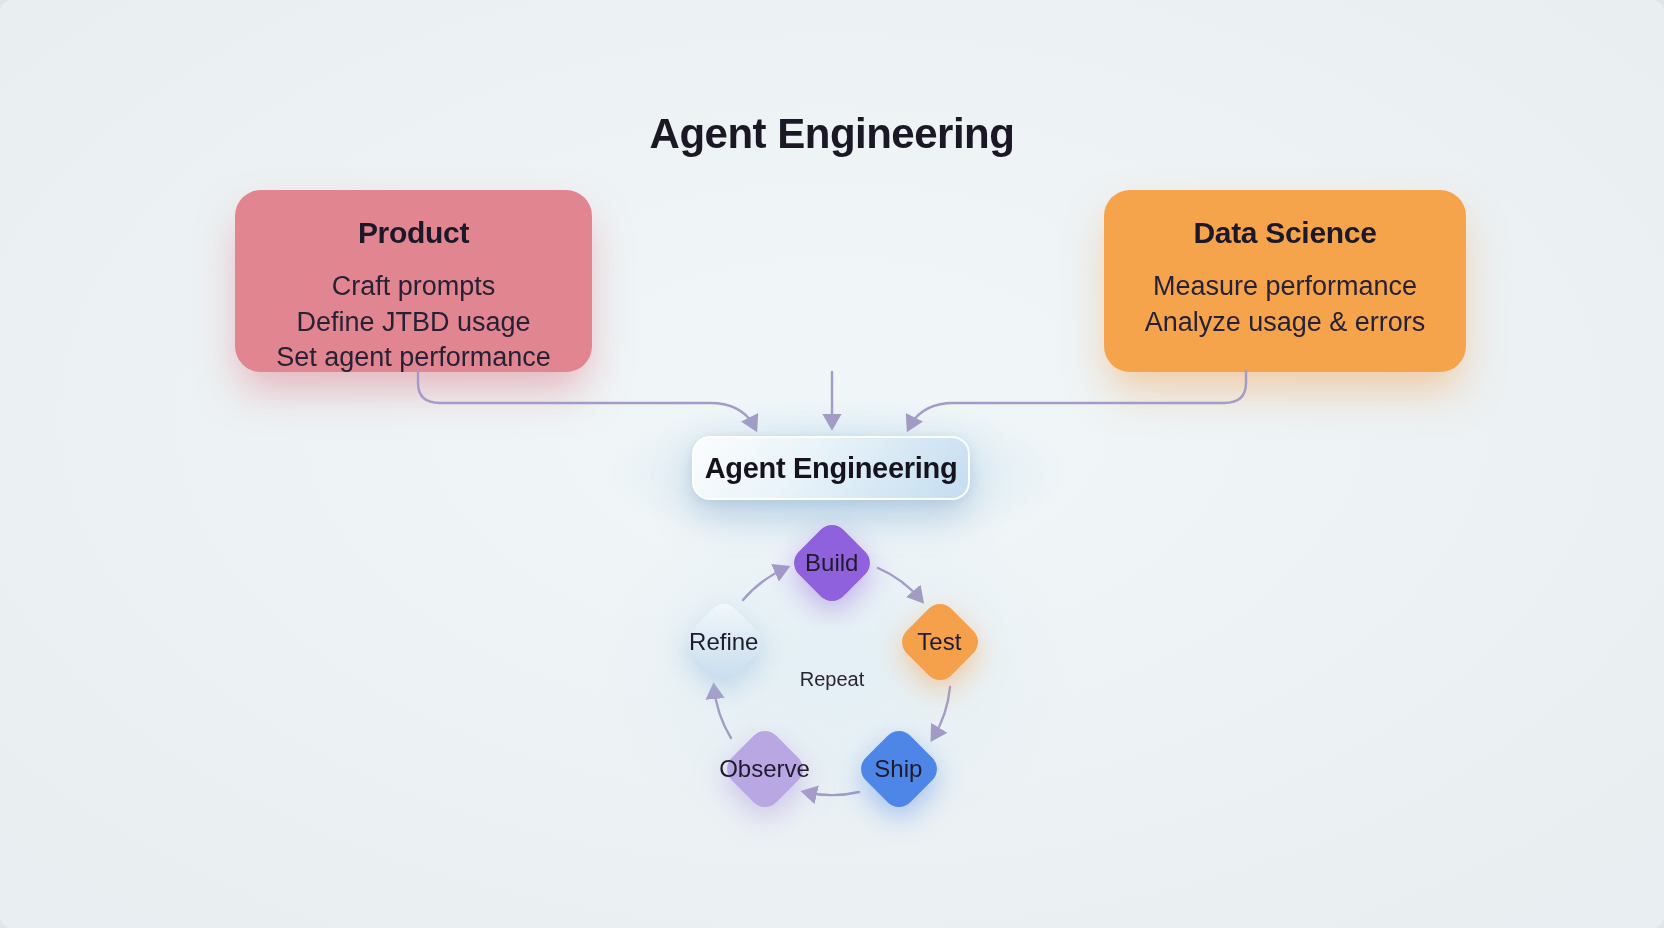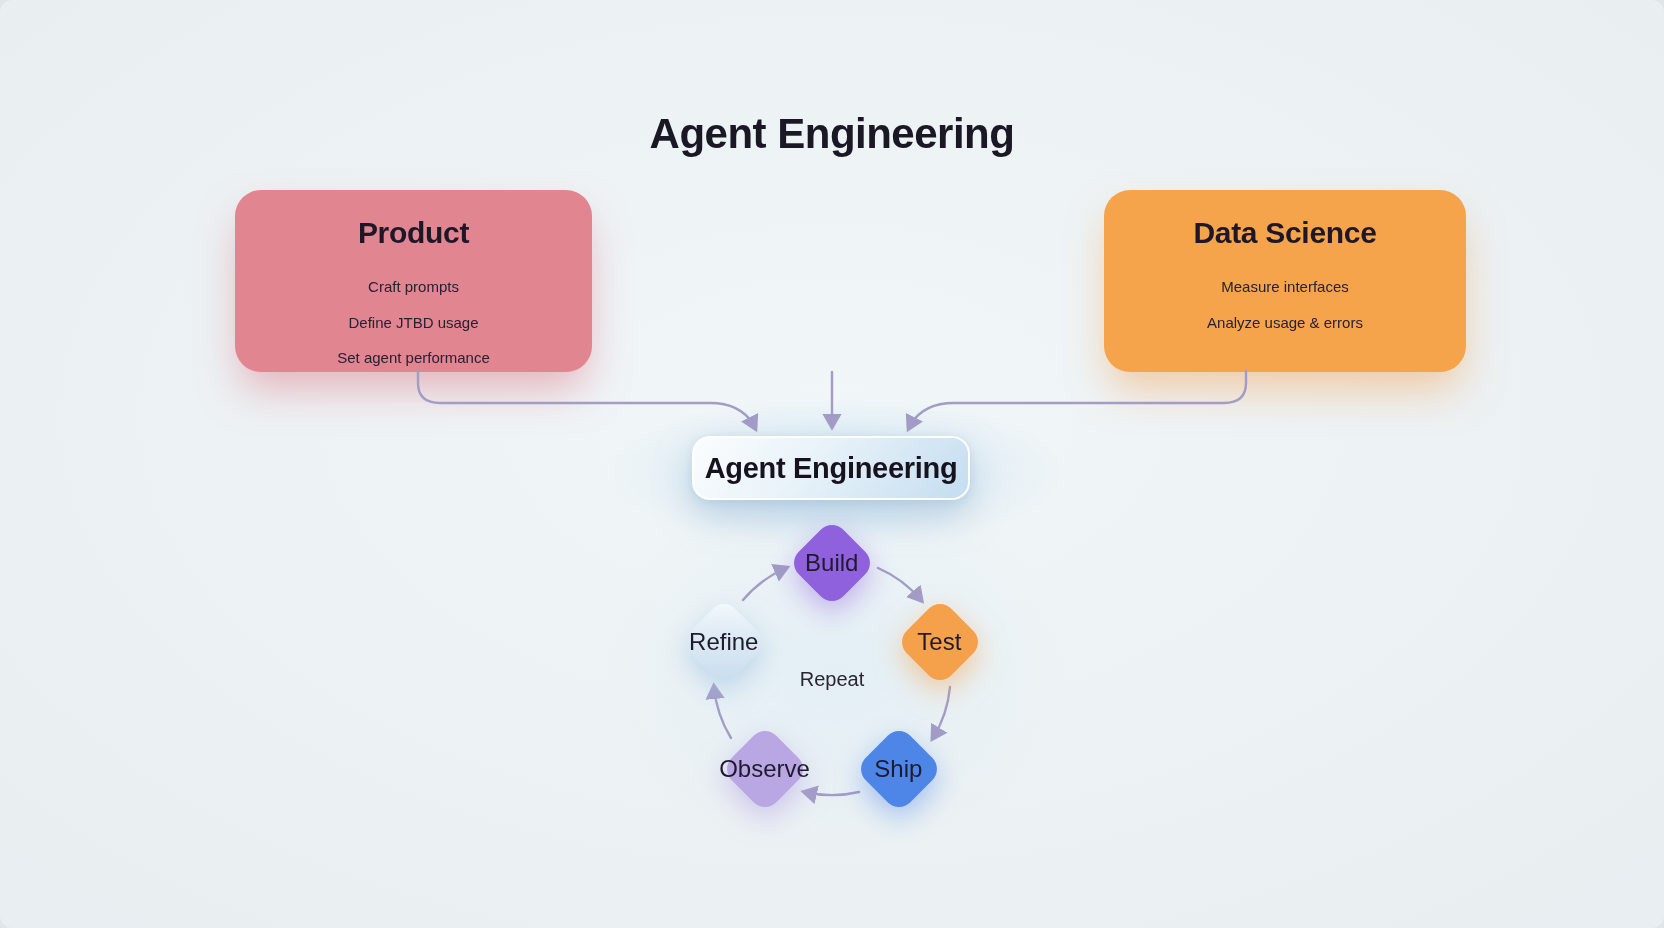--- a/index.html
+++ b/index.html
@@ -15,21 +15,21 @@
     position:absolute; top:110px; left:0; width:100%; text-align:center;
     font-size:42px; font-weight:700; color:#1b1826; letter-spacing:-0.5px;
   }
 
   .pillar {
     position:absolute; top:190px; height:182px; border-radius:26px;
     display:flex; flex-direction:column; align-items:center;
     padding-top:26px; box-sizing:border-box; z-index:2;gap:8px;
   }
   .pillar-title { font-size:30px; font-weight:700; color:#1d1828; margin-bottom:15px; letter-spacing:-0.3px; }
-  .pillar-item  { font-size:15px; line-height:27.5px; color:#272135; text-align:right; }
+  .pillar-item  { font-size:27px; line-height:27.5px; color:#272135; text-align:right; }
 
   #pillar-product     { left:235px;  width:357px; box-shadow:0 22px 42px -6px rgba(221,126,139,0.55); }
   #pillar-engineering { left:650px;  width:363px; box-shadow:0 22px 42px -6px rgba(150,100,220,0.55); }
   #pillar-data        { left:1068px; width:362px; box-shadow:0 22px 42px -6px rgba(242,160,80,0.5);margin-left:36px; }
 
   .hub-glow {
     position:absolute; left:612px; top:398px; width:450px; height:150px; z-index:1;
     background:radial-gradient(ellipse at center, rgba(205,230,245,0.95) 0%, rgba(205,230,245,0) 72%);
   }
   .cycle-glow {
@@ -84,21 +84,21 @@
   <div class="pillar" id="pillar-product" style="background-color: rgb(225, 133, 144);">
     <div class="pillar-title">Product</div>
     <div class="pillar-item">Craft prompts</div>
     <div class="pillar-item">Define JTBD usage</div>
     <div class="pillar-item">Set agent performance</div>
   </div>
 
 
   <div class="pillar" id="pillar-data" style="background-color: rgb(245, 164, 76);">
     <div class="pillar-title">Data Science</div>
-    <div class="pillar-item">Measure interfaces</div>
+    <div class="pillar-item">Measure performance</div>
     <div class="pillar-item">Analyze usage &amp; errors</div>
   </div>
 
   <svg class="wires" width="1664" height="928" viewBox="0 0 1664 928">
     <defs>
       <marker id="ah" markerWidth="8" markerHeight="8" refX="5" refY="4" orient="auto" markerUnits="strokeWidth">
         <path d="M0,0 L7,4 L0,8 Z" fill="#a29cc6"></path>
       </marker>
     </defs>
     <g stroke="#a29cc6" stroke-width="2.4" fill="none" stroke-linecap="round">

